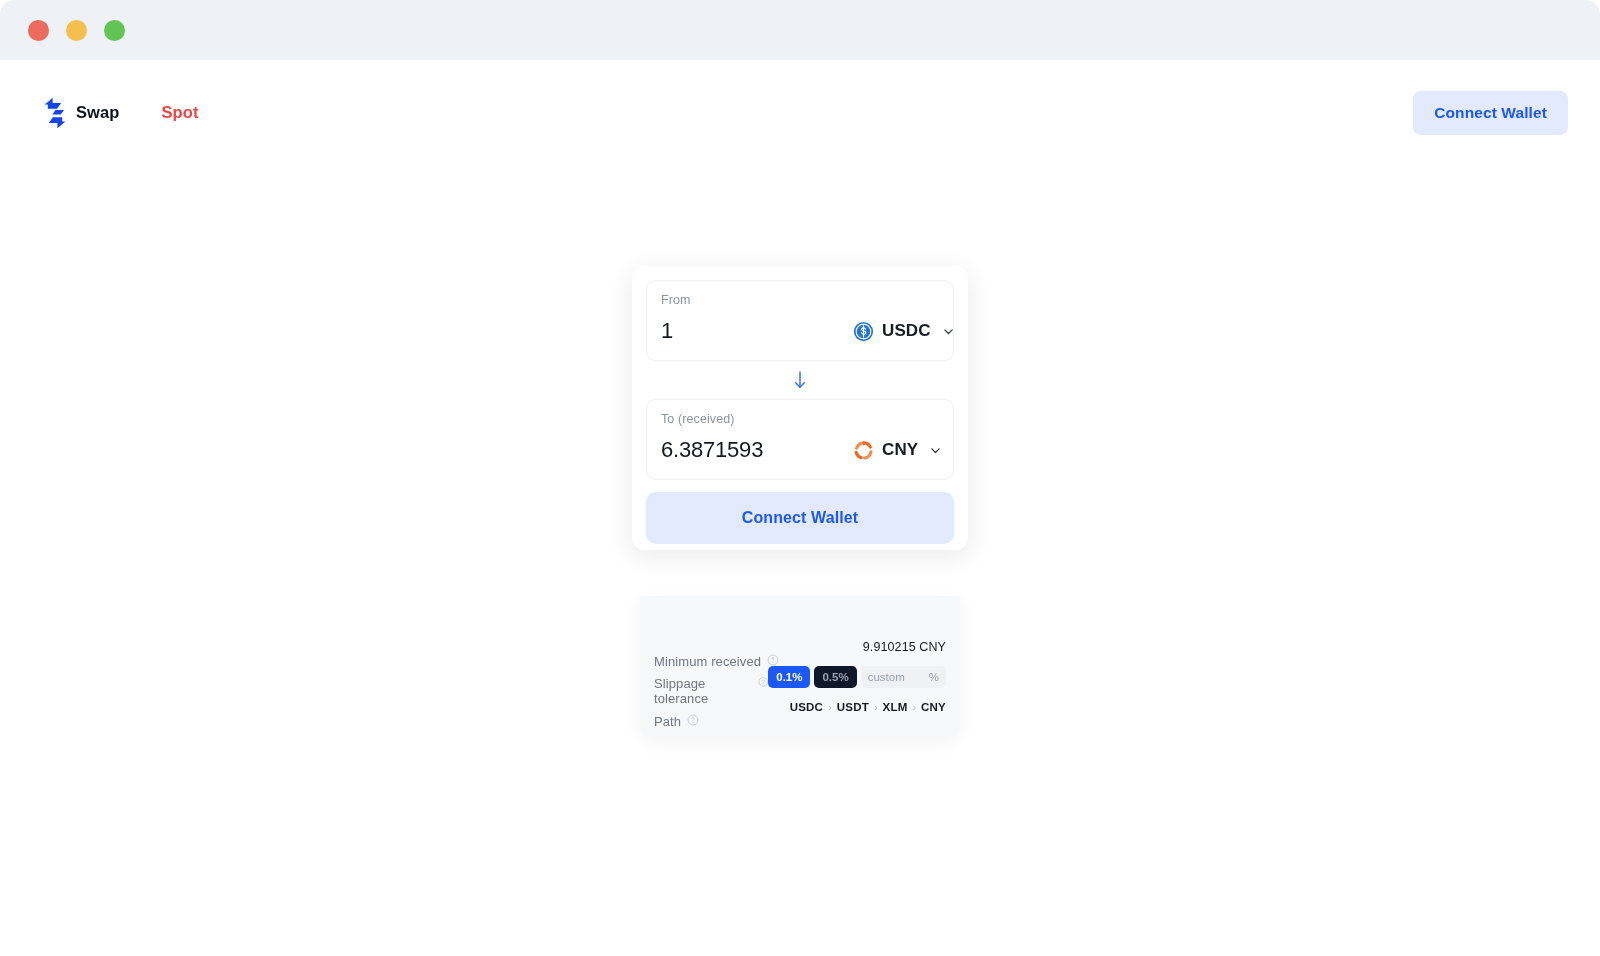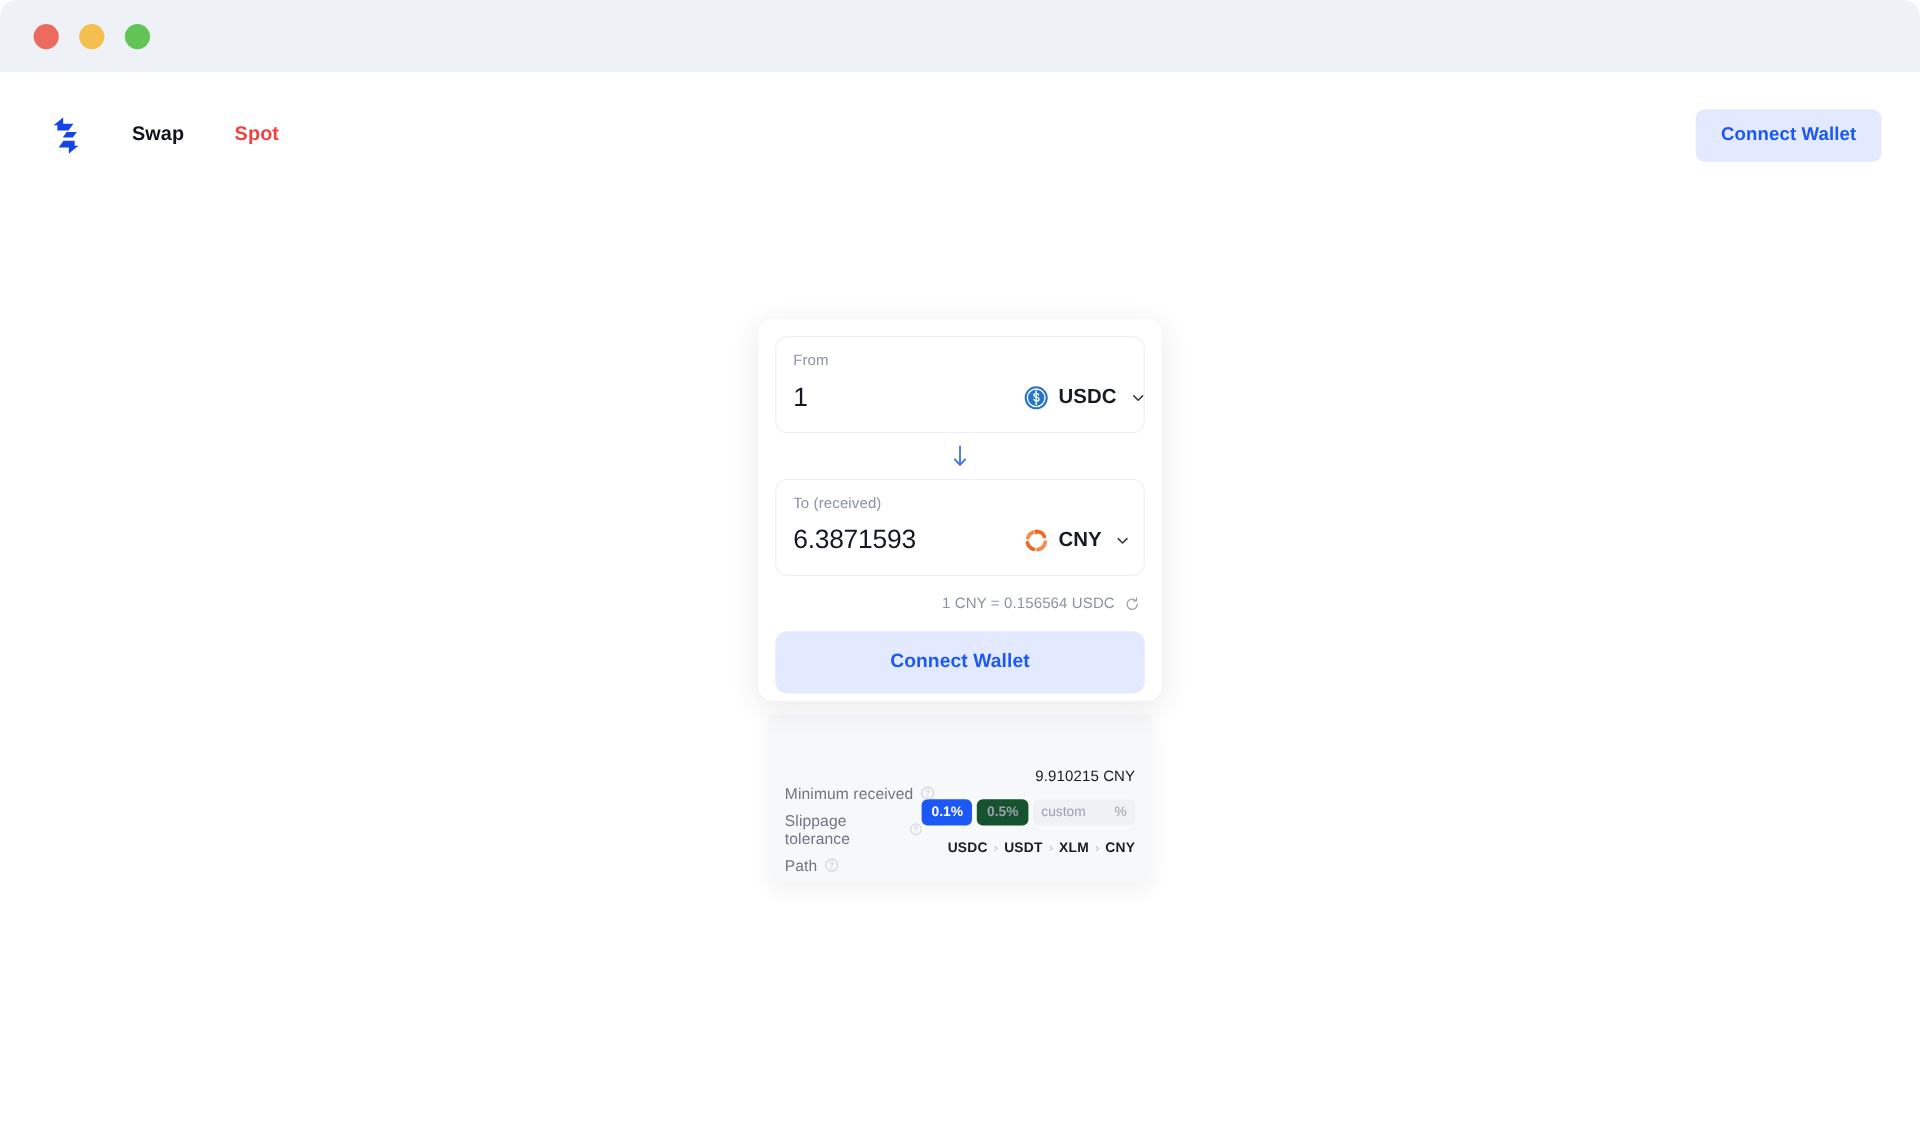--- a/index.html
+++ b/index.html
@@ -44,21 +44,20 @@
   }
   .logo {
     width: 38px; height: 38px;
     margin-left: 4px;
     display: flex; align-items: center; justify-content: center;
   }
   .nav {
     display: flex;
     align-items: center;
     gap: 38px;
-    margin-left: 34px;
   }
   .nav-item {
     font-size: 16.5px;
     font-weight: 700;
     color: #ef4444;
     letter-spacing: 0.1px;
     cursor: pointer;
     padding: 4px 2px;
   }
   .nav-item.active { color: #10131a; }
@@ -206,21 +205,21 @@
   
   .detail-row {
     display: flex;
     align-items: center;
     justify-content: space-between;
     height: 30px;
     padding: 0 2px;
   }
   .detail-label {
     display: flex;
-    align-items: center;
+    align-items: flex-start;
     gap: 6px;
     font-size: 13px;
     color: #6f7683;
     letter-spacing: 0.1px;
     margin-top: 28px;
   }
   .q-icon { width: 12px; height: 12px; opacity: 0.85; }
   .detail-value {
     font-size: 12.5px;
     color: #171b22;
@@ -230,21 +229,21 @@
 
   .slippage {
     display: flex;
     align-items: center;
     gap: 4px;
   }
   .slip-opt {
     font-size: 11.5px;
     font-weight: 700;
     color: #9aa1ac;
-    background: #14532d;
+    background: #0f172a;
     border: none;
     border-radius: 5px;
     padding: 5px 8px;
     cursor: pointer;
     font-family: "Liberation Sans", sans-serif;
   }
   .slip-opt.active {
     background: #1b58f5;
     color: #ffffff;
   }
@@ -410,27 +409,20 @@
                 <path d="M11.2 2.0 L15.0 4.4 L11.2 6.6 Z" fill="#f26722"></path>
               </svg>
               <span class="token-sym">CNY</span>
               <svg class="chev" viewBox="0 0 16 16" fill="none">
                 <path d="M3.5 6 L8 10.5 L12.5 6" stroke="#171b22" stroke-width="1.6" stroke-linecap="round" stroke-linejoin="round"></path>
               </svg>
             </div>
           </div>
         </div>
 
-        <div class="rate-row">
-          <span class="rate-text">1 CNY = 0.156564 USDC</span>
-          <svg class="refresh-icon" viewBox="0 0 16 16" fill="none">
-            <path d="M13.2 8a5.2 5.2 0 1 1-1.6-3.7" stroke="#9aa1ac" stroke-width="1.3" stroke-linecap="round"></path>
-            <path d="M12.4 1.6 L12.4 4.7 L9.3 4.7" stroke="#9aa1ac" stroke-width="1.3" stroke-linecap="round" stroke-linejoin="round"></path>
-          </svg>
-        </div>
 
         <button class="btn-connect-main">Connect Wallet</button>
 
       </div>
 
     </div>
   </div>
 </div>
 
 </body></html>

